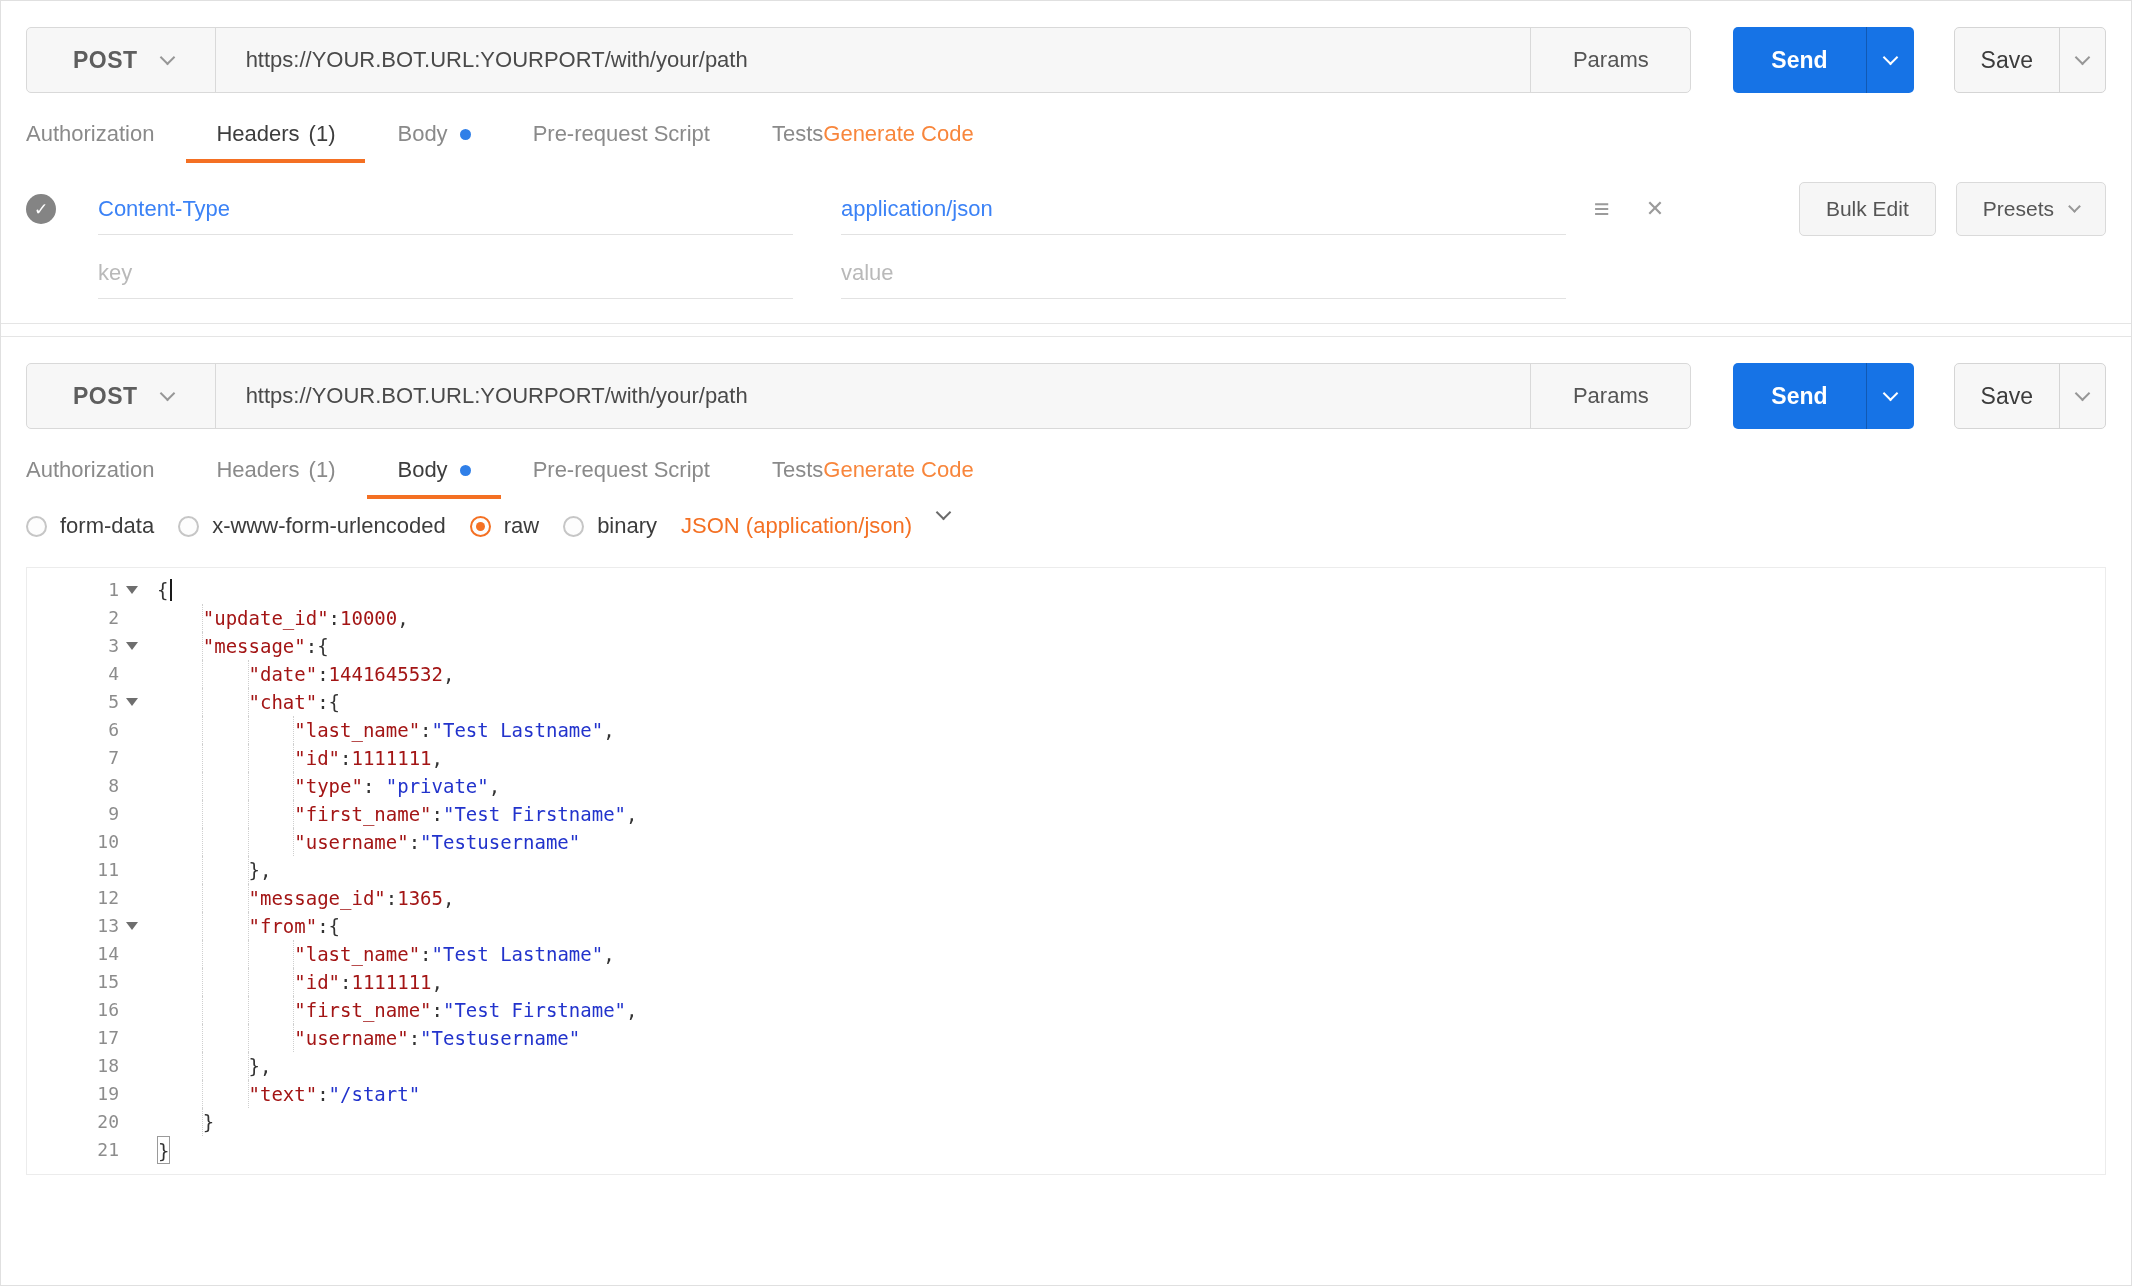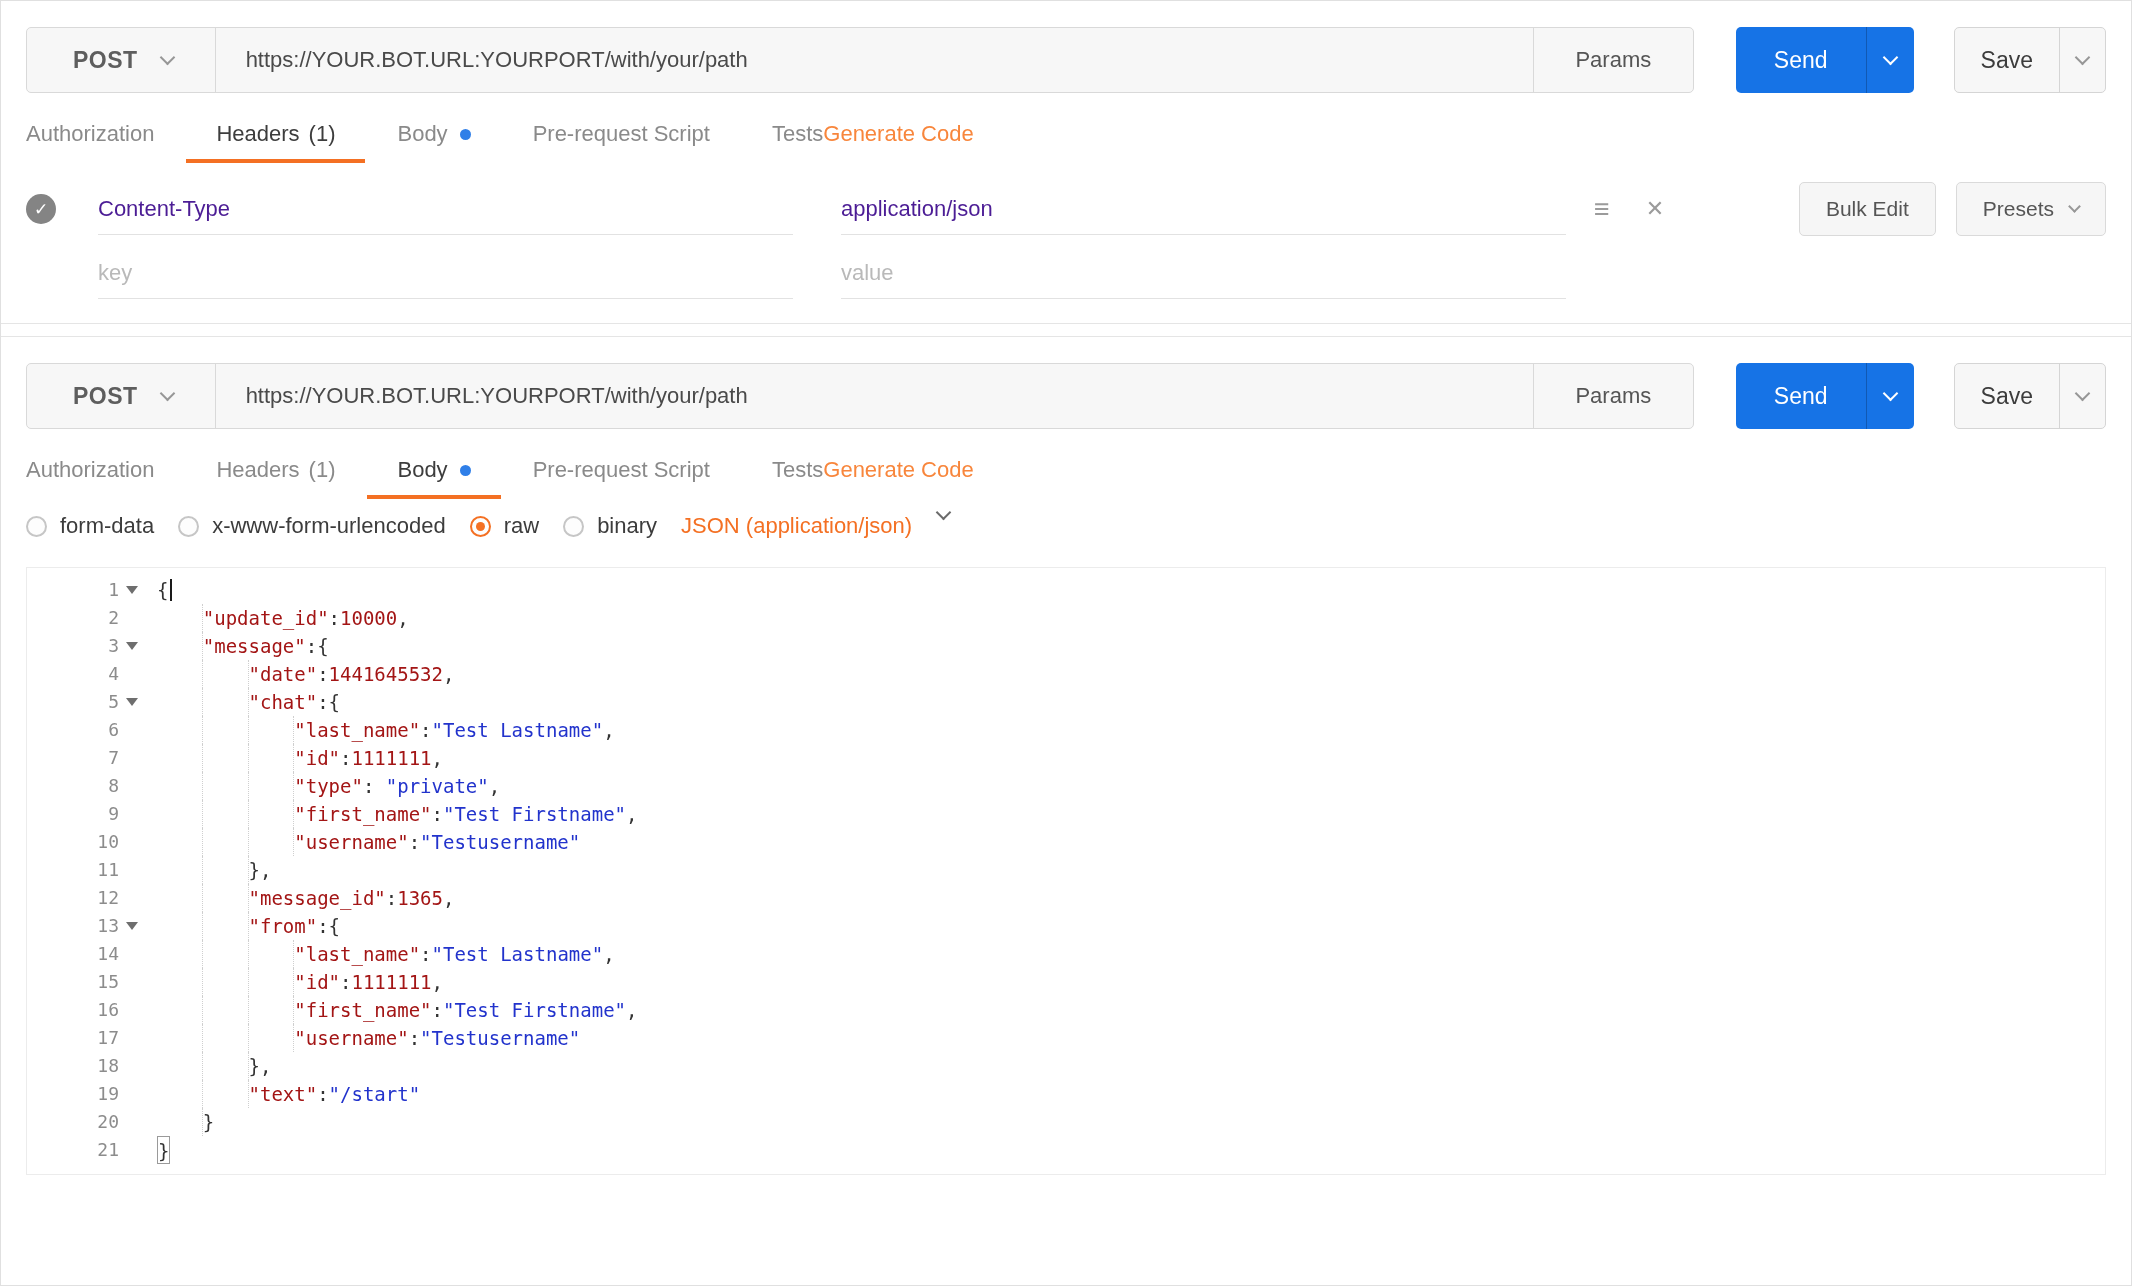--- a/index.html
+++ b/index.html
@@ -17,21 +17,21 @@
   .url-group { flex:1; display:flex; border:1px solid #d9d9d9; border-radius:5px; background:#f7f7f7; overflow:hidden; }
   .method-select { display:flex; align-items:center; gap:24px; padding:0 42px 0 46px; border-right:1px solid #d9d9d9; cursor:pointer; }
   .method-label { font-weight:bold; font-size:23px; color:#5e5e5e; letter-spacing:.5px; }
   .chev { display:inline-block; width:11px; height:11px; border-right:2px solid #979797; border-bottom:2px solid #979797; transform:rotate(45deg); margin-top:-6px; }
   .chev.white { border-color:#fff; }
   .chev.dark { border-color:#6b6b6b; }
   .chev.small { width:9px; height:9px; }
   .url-field { flex:1; display:flex; align-items:center; padding-left:30px; font-size:22px; color:#4a4a4a; cursor:text; }
   .params-btn { display:flex; align-items:center; justify-content:center; width:160px; border-left:1px solid #d9d9d9; font-size:22px; color:#555; cursor:pointer; }
   .send-btn { margin-left:42px; display:flex; background:#1673e6; border-radius:5px; color:#fff; overflow:hidden; cursor:pointer; }
-  .send-main { display:flex; align-items:center; padding:0 38px; font-size:23px; font-weight:normal; }
+  .send-main { display:flex; align-items:center; padding:0 38px; font-size:23px; font-weight:bold; }
   .send-chev { width:48px; display:flex; align-items:center; justify-content:center; border-left:1px solid rgba(0,0,0,.22); }
   .save-btn { margin-left:40px; display:flex; background:#f7f7f7; border:1px solid #d5d5d5; border-radius:5px; overflow:hidden; cursor:pointer; }
   .save-main { display:flex; align-items:center; padding:0 26px; font-size:23px; color:#3c3c3c; }
   .save-chev { width:46px; display:flex; align-items:center; justify-content:center; border-left:1px solid #d5d5d5; }
 
   
   .tabs-row { display:flex; align-items:flex-start; justify-content:flex-start; margin:28px 25px 0 25px; }
   .tabs { display:flex; gap:62px; }
   .tab { position:relative; display:flex; align-items:center; gap:9px; font-size:22px; color:#8a8a8a; padding-bottom:16px; cursor:pointer; white-space:nowrap; }
   .tab.active { color:#3d3d3d; }
@@ -39,21 +39,21 @@
   .tab .dot { width:11px; height:11px; border-radius:50%; background:#2f7fe8; margin-left:3px; }
   .gen-code { color:#f8863c; font-size:22px; cursor:pointer; text-decoration:none; }
 
   
   .kv-table { margin:14px 25px 0 25px; }
   .kv-row { display:flex; align-items:center; height:64px; }
   .chk-col { width:72px; display:flex; align-items:center; }
   .chkbox { width:30px; height:30px; border-radius:50%; background:#848484; display:flex; align-items:center; justify-content:center; cursor:pointer; }
   .check-icon { color:#fff; font-size:17px; line-height:1; }
   .chk-spacer { width:72px; }
-  .field { height:52px; display:flex; align-items:center; border-bottom:1px solid #e2e2e2; font-size:22px; color:#4c1d95; cursor:text; }
+  .field { height:52px; display:flex; align-items:center; border-bottom:1px solid #e2e2e2; font-size:22px; color:#3b82f6; cursor:text; }
   .key-field { width:695px; margin-right:48px; }
   .value-field { flex:1; }
   .field.placeholder { color:#b9b9b9; }
   .row-right { width:540px; flex:none; display:flex; align-items:center; justify-content:space-between; padding-left:28px; }
   .row-icons { display:flex; align-items:center; gap:36px; }
   .icon-menu { font-size:27px; color:#9b9b9b; cursor:pointer; line-height:1; }
   .icon-close { font-size:22px; color:#9b9b9b; cursor:pointer; line-height:1; }
   .row-buttons { display:flex; align-items:center; gap:20px; }
   .lt-btn { height:54px; padding:0 26px; background:#f6f6f6; border:1px solid #dadada; border-radius:5px; font-size:21px; color:#555; font-family:inherit; display:flex; align-items:center; gap:16px; cursor:pointer; }
 

